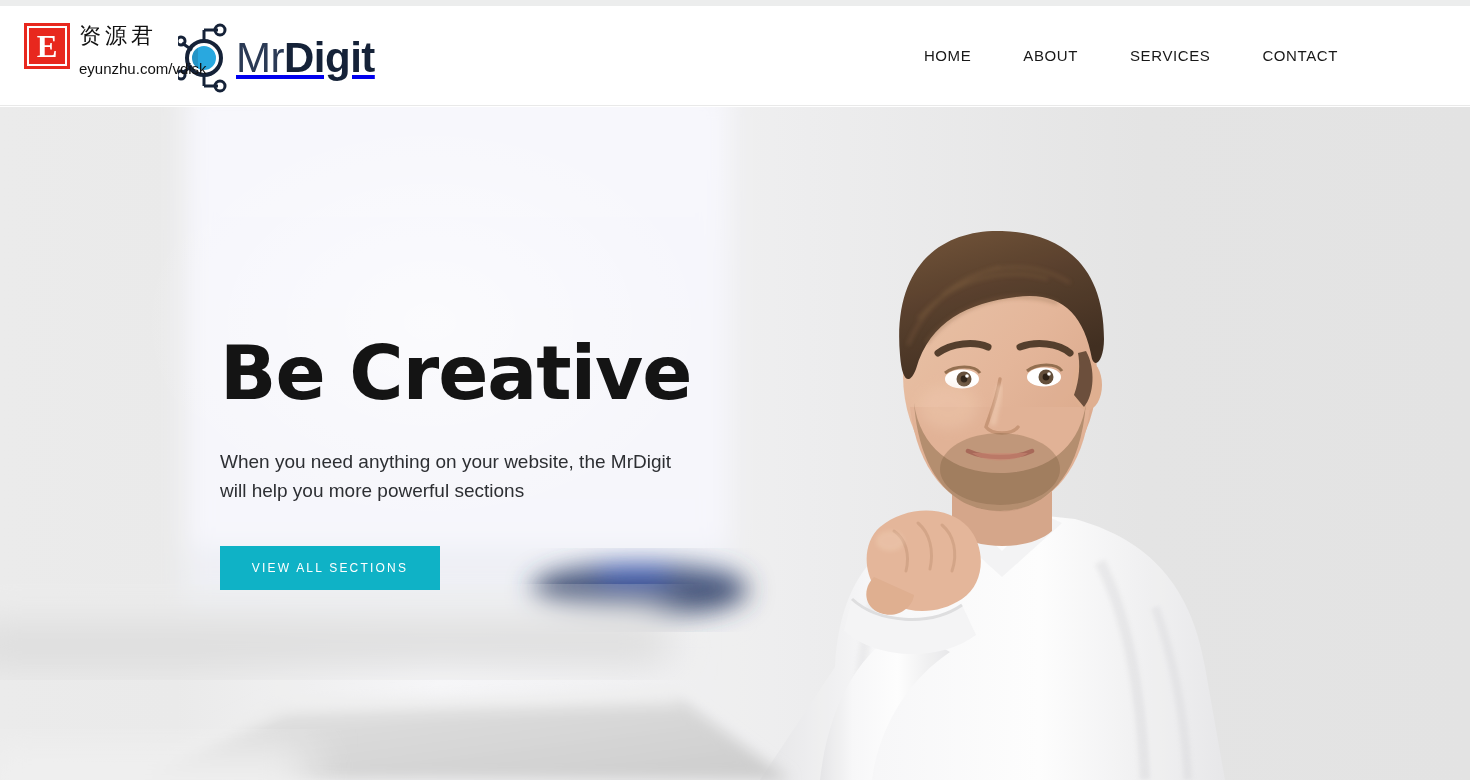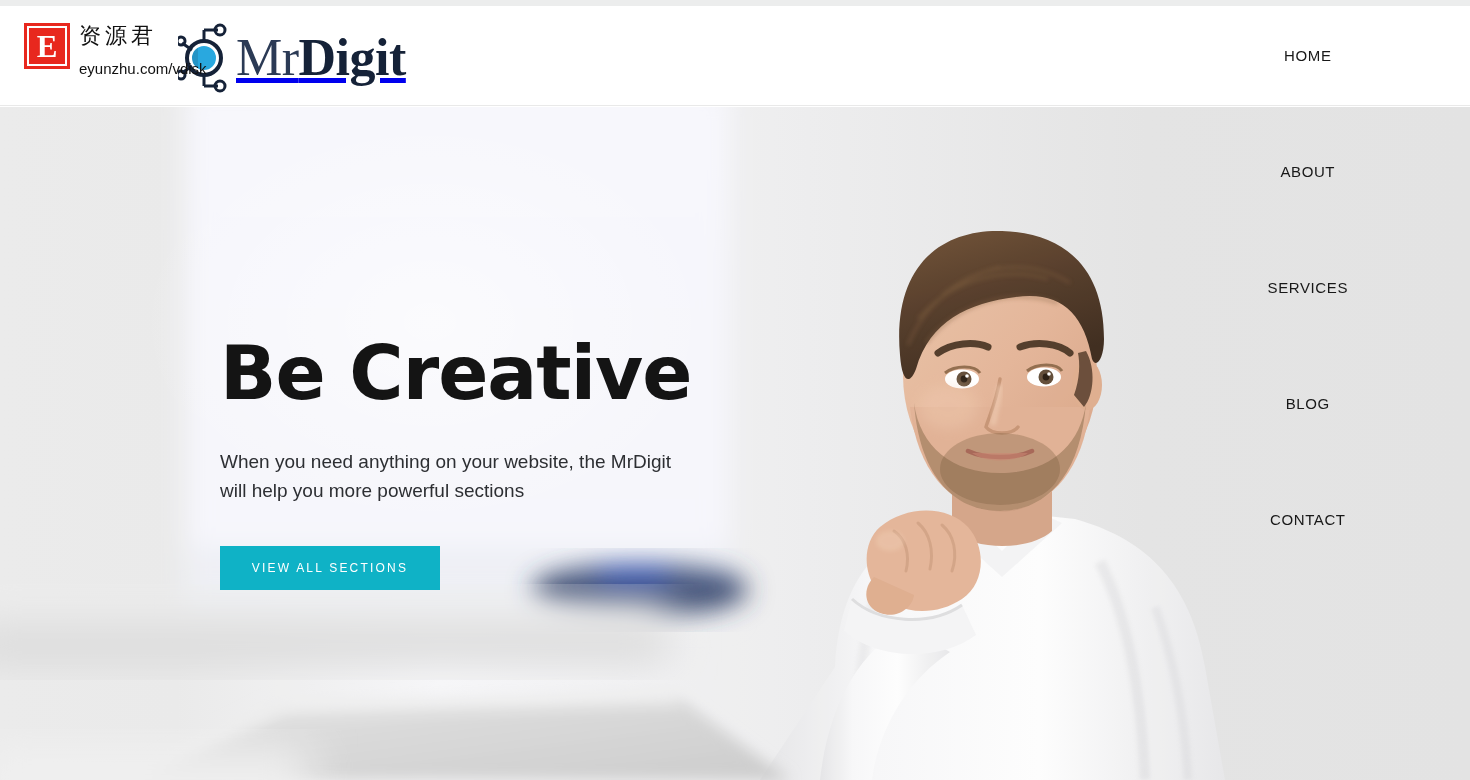--- a/index.html
+++ b/index.html
@@ -69,37 +69,36 @@
   }
 
   
   .brand {
     position:absolute; left:178px; top:14px;
     display:flex; align-items:center;
     height:76px;
   }
   .brand-mark { width:56px; height:76px; flex:0 0 auto; }
   .brand-word {
-    font-family:Liberation Serif, serif;
-    font-size:52px;
+    font-family:Liberation Sans, sans-serif;
+    font-size:42px;
     line-height:1;
     letter-spacing:-0.5px;
     margin-left:2px;
     white-space:nowrap;
   }
   .brand-word .mr     { color:#2b3a55; font-weight:400; }
   .brand-word .digit  { color:#152238; font-weight:bold; }
 
   
   .nav {
-    position:absolute; right:96px; top:0;
+    position:absolute; right:106px; top:0;
     height:100px;
     display:flex; align-items:center;
-    gap:16px;
-    flex-direction:column;
+    gap:0;
   }
   .nav-item {
     display:block;
     padding:0 26px;
     font-size:15px;
     font-weight:500;
     letter-spacing:0.6px;
     color:#181818;
     text-decoration:none;
     text-transform:uppercase;
@@ -204,21 +203,20 @@
     </span>
     <span class="brand-word">
       <span class="mr">Mr</span><span class="digit">Digit</span>
     </span>
   </a>
 
   <nav class="nav">
     <a class="nav-item" href="#">HOME</a>
     <a class="nav-item" href="#">ABOUT</a>
     <a class="nav-item" href="#">SERVICES</a>
-    <a class="nav-item" href="#">BLOG</a>
     <a class="nav-item" href="#">CONTACT</a>
   </nav>
 </header>
 
 <section class="hero">
 
   <div class="hero-photo">
     <svg viewBox="0 0 1470 673" width="1470" height="673" preserveAspectRatio="none" aria-hidden="true">
       <defs>
         <linearGradient id="wall" x1="0" y1="0" x2="1" y2="0">

